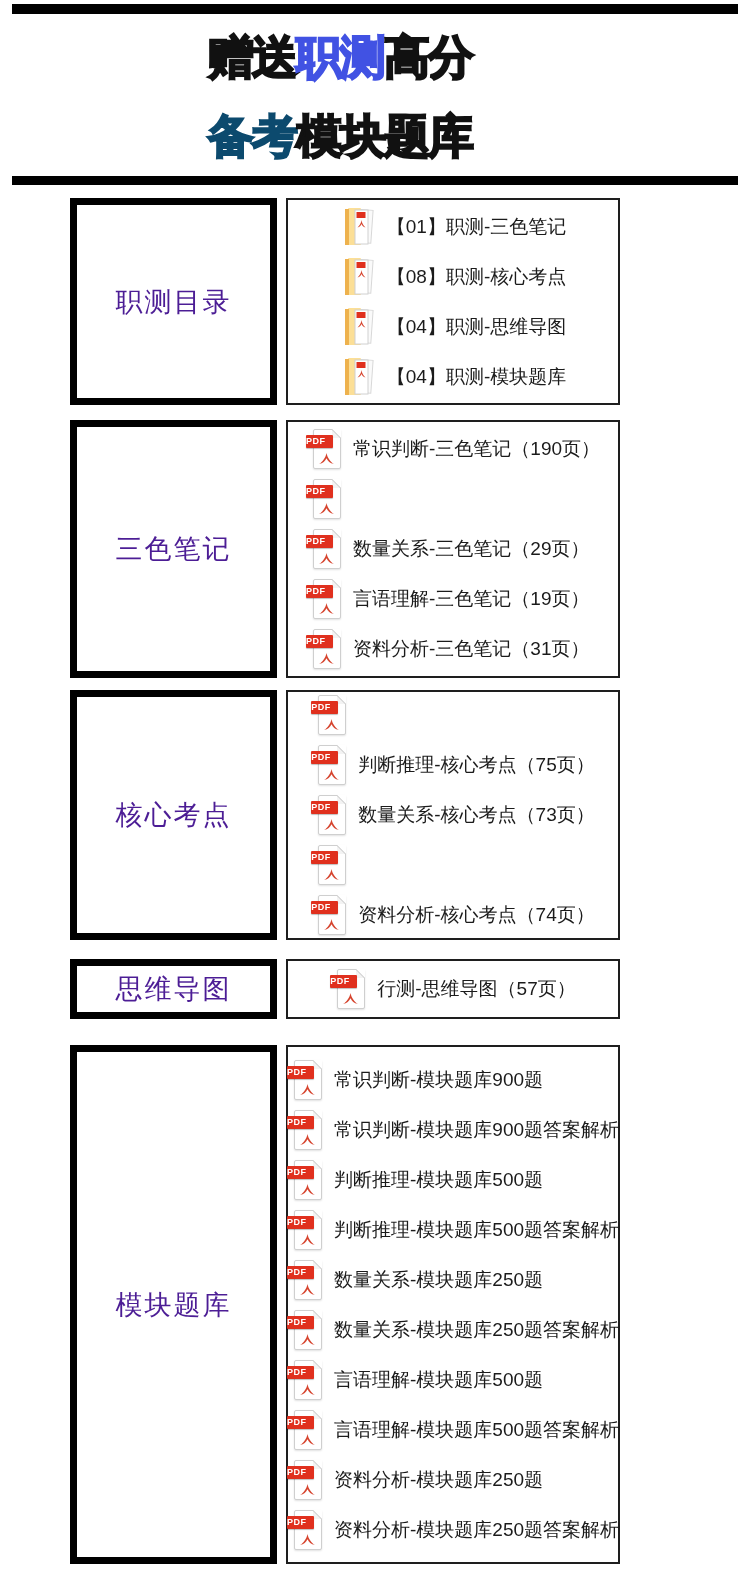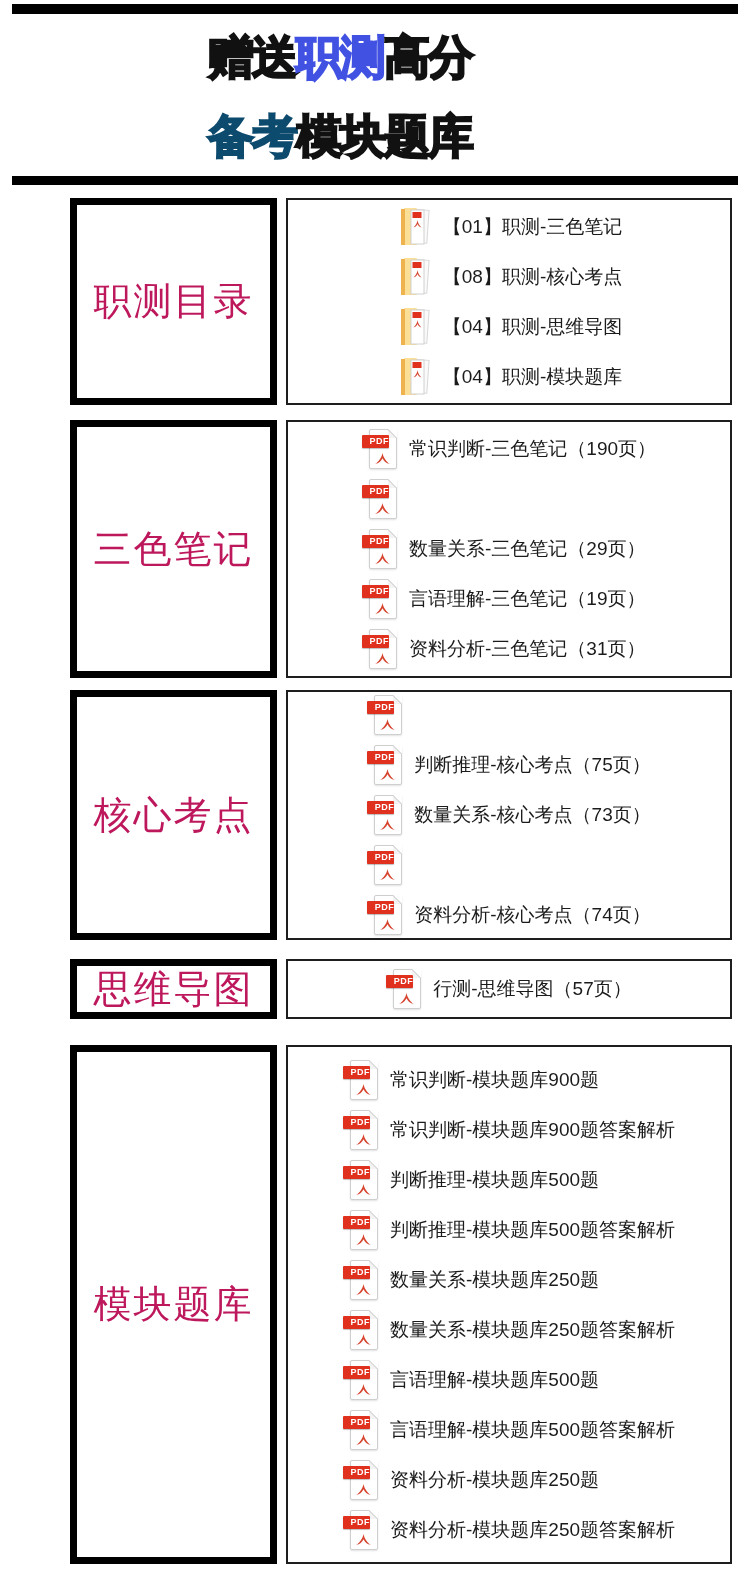--- a/index.html
+++ b/index.html
@@ -21,42 +21,42 @@
   .sec-1{top:420px;height:258px;}
   .sec-2{top:690px;height:250px;}
   .sec-3{top:959px;height:60px;border-radius:21px;}
   .sec-4{top:1045px;height:519px;}
   .label-box{
     position:absolute;left:70px;top:0;bottom:0;width:207px;box-sizing:border-box;
     border:7px solid #000;background:#fff;display:flex;align-items:center;justify-content:center;
   }
   .label{
     font-family:"Liberation Serif","DejaVu Serif",serif;
-    font-size:38px;color:#be185d;letter-spacing:2px;white-space:nowrap;
+    font-size:27px;color:#4c1d95;letter-spacing:2px;white-space:nowrap;
   }
   .panel{
-    position:absolute;left:286px;top:0;bottom:0;width:446px;box-sizing:border-box;
+    position:absolute;left:286px;top:0;bottom:0;width:334px;box-sizing:border-box;
     border:2px solid #1e1e1e;background:#fff;display:flex;align-items:center;justify-content:center;
   }
   .file-list{display:flex;flex-direction:column;align-items:flex-start;}
   .row{display:flex;align-items:center;height:50px;gap:11px;}
   .fname{font-size:19px;color:#1b1b1b;white-space:nowrap;}
   
   .pdficon{position:relative;width:36px;height:42px;flex:0 0 36px;}
   .pdficon .page{
     position:absolute;left:7px;top:1px;width:26px;height:38px;background:#fff;
     border:1px solid #cfcfcf;border-radius:2px;box-shadow:0 1px 2px rgba(0,0,0,.12);
   }
   .pdficon .page::after{
     content:"";position:absolute;top:-1px;right:-1px;width:9px;height:9px;
     background:linear-gradient(225deg,#ffffff 0 46%,#dcdcdc 46% 56%,#f3f3f3 56%);
   }
   .pdficon .badge{
     position:absolute;left:0;top:7px;width:27px;height:13px;background:#e0301e;border-radius:1px;
-    color:#fff;font-weight:bold;font-size:9px;line-height:13px;text-align:right;
+    color:#fff;font-weight:bold;font-size:9px;line-height:13px;text-align:left;
     letter-spacing:.5px;box-shadow:0 1px 1px rgba(0,0,0,.25);
   }
   .pdficon .glyph{position:absolute;left:12px;top:24px;width:17px;height:13px;fill:#d6442e;}
   
   .foldericon{position:relative;width:36px;height:42px;flex:0 0 36px;}
   .foldericon svg{position:absolute;left:0;top:0;width:36px;height:42px;}
 </style>
 </head>
 <body>
 

